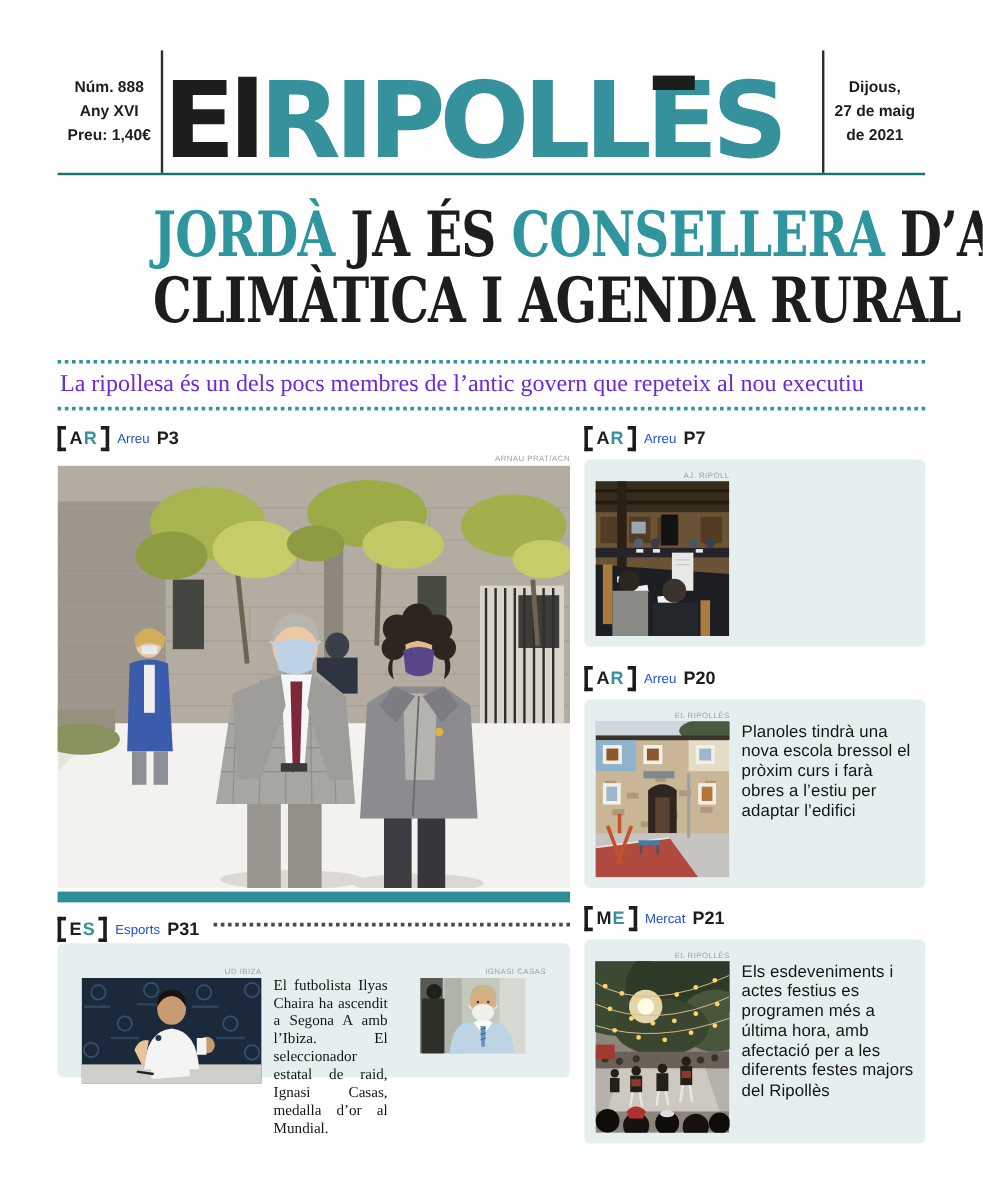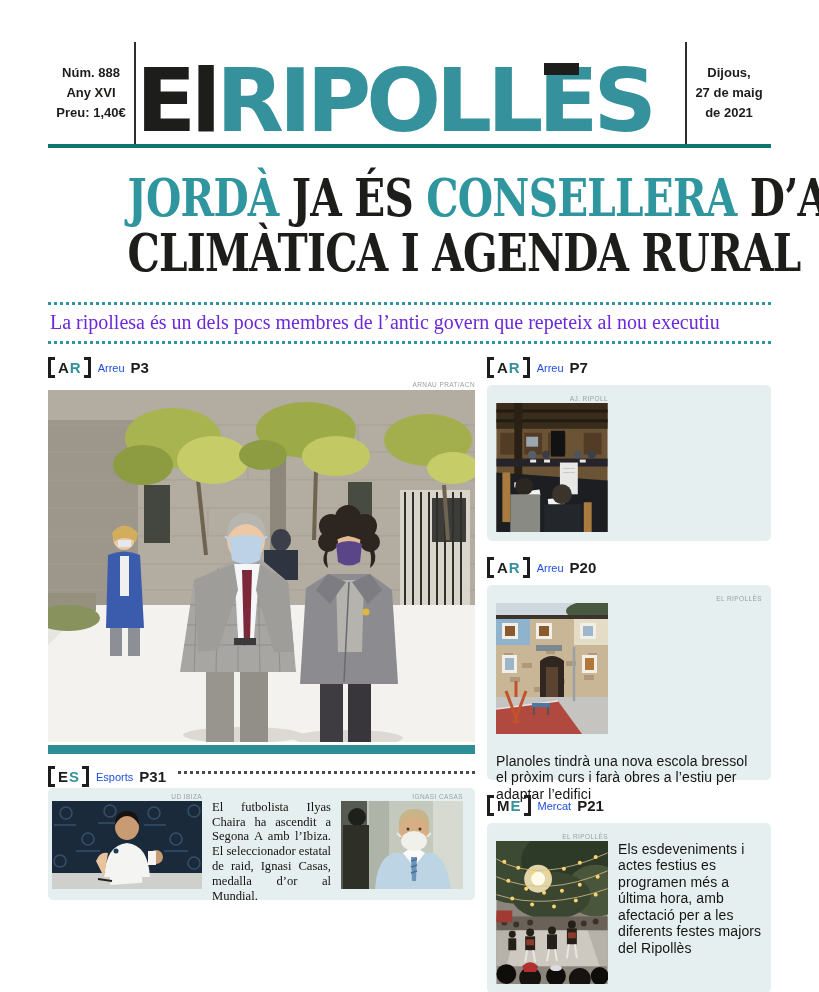--- a/index.html
+++ b/index.html
@@ -1,21 +1,21 @@
 <!DOCTYPE html>
 <html><head>
 <meta charset="utf-8">
 <style>
   html,body{margin:0;padding:0;background:#ffffff;}
   .page{width:819px;height:992px;background:#fff;position:relative;overflow:hidden;
         font-family:"Liberation Sans",sans-serif;color:#1d1d1b;}
   .content{position:absolute;left:48px;top:42px;width:723px;}
 
   
-  .mast{display:flex;align-items:stretch;height:102px;border-bottom:4px solid #0f766e;}
+  .mast{display:flex;align-items:stretch;height:102px;border-bottom:2px solid #0f766e;}
   .issue-box{width:86px;border-right:2px solid #2e2e2e;display:flex;flex-direction:column;
              justify-content:center;align-items:center;font-weight:bold;font-size:13px;line-height:1.55;}
   .date-box{width:84px;border-left:2px solid #2e2e2e;display:flex;flex-direction:column;
             justify-content:center;align-items:center;font-weight:bold;font-size:13px;line-height:1.55;}
   .title-wrap{flex:1;display:flex;align-items:flex-end;
               font-family:"DejaVu Sans",sans-serif;font-weight:bold;font-size:88px;
               letter-spacing:-5px;line-height:0.92;padding-bottom:2px;white-space:nowrap;}
   .t-black{color:#1d1d1b;}
   .t-teal{color:#35929c;}
   .e-wrap{position:relative;display:inline-block;}
@@ -60,21 +60,21 @@
   .ctext{flex:1;font-size:14px;line-height:1.18;color:#141412;padding-top:9px;
          font-family:"Liberation Sans",sans-serif;letter-spacing:.1px;}
   .rtag{margin-bottom:6px;}
   .rtag2{margin-top:16px;}
   .rtag3{margin-top:15px;}
 
   
   .sports-tag{margin-top:12px;}
   .sports-h{font-family:"Liberation Serif",serif;font-weight:normal;font-size:28px;margin:11px 0 11px;
             color:#1d1d1b;letter-spacing:.2px;}
-  .sports-card{background:#e6efef;border-radius:5px;padding:4px;display:flex;gap:10px;height:112px;box-sizing:border-box;}
+  .sports-card{background:#e6efef;border-radius:5px;padding:20px;display:flex;gap:10px;height:112px;box-sizing:border-box;}
   .sports-body{width:119px;margin:0;font-family:"Liberation Serif",serif;font-size:12.6px;line-height:1.18;
                text-align:justify;color:#141412;padding-top:8px;}
   .photo-frame{position:relative;}
   .watermark{position:absolute;bottom:3px;right:4px;font-size:5.5px;color:#cfcec9;letter-spacing:.4px;}
   svg{display:block;}
 </style>
 </head>
 <body>
 
 <div class="page">
@@ -389,21 +389,21 @@
       </div>
 
       <div class="tag rtag rtag2">
         <span class="brk l"></span>
         <span class="tag-l1">A</span>
         <span class="tag-l2">R</span>
         <span class="brk r"></span>
         <span class="tag-section">Arreu</span>
         <span class="tag-page">P20</span>
       </div>
-      <div class="card" style="height:195px;flex-direction:column;">
+      <div class="card" style="height:157px;">
         <div class="pblock">
           <div class="pcredit">EL RIPOLLÈS</div>
           <svg width="112" height="131" viewBox="0 0 112 131">
             <rect width="112" height="131" fill="#c8b697"></rect>
             <rect x="0" y="0" width="112" height="12" fill="#cfd8de"></rect>
             <ellipse cx="96" cy="8" rx="26" ry="10" fill="#4a5a40"></ellipse>
             <rect x="0" y="12" width="112" height="4" fill="#3a342c"></rect>
             <rect x="0" y="16" width="34" height="26" fill="#8fb3cc"></rect>
             <rect x="78" y="16" width="34" height="26" fill="#e5dcc6"></rect>
             <g fill="#ab9273" opacity="0.8">

